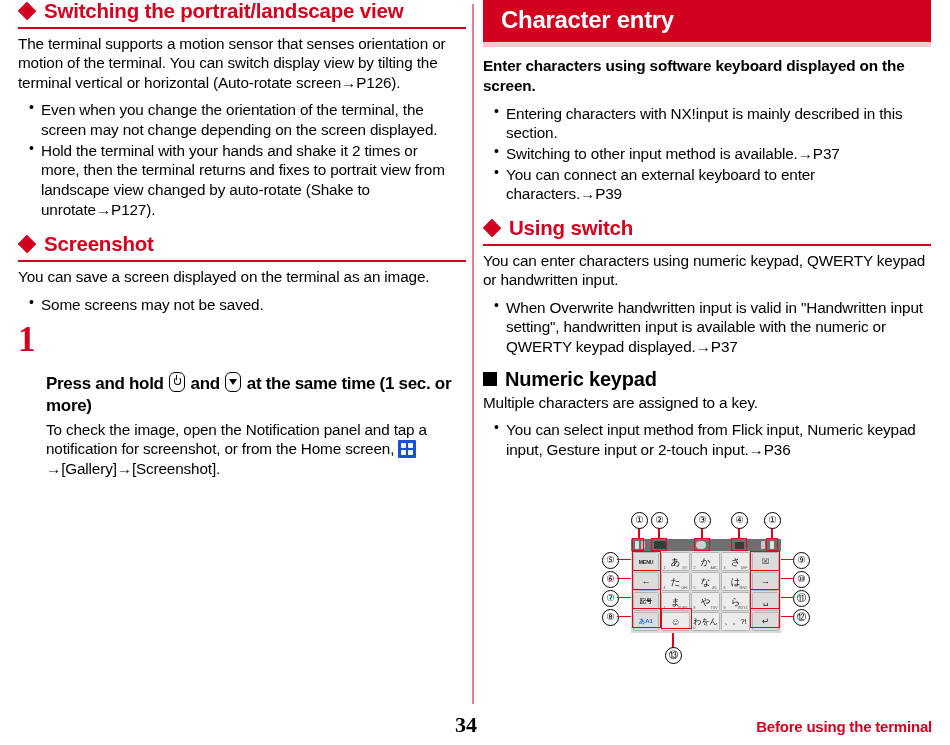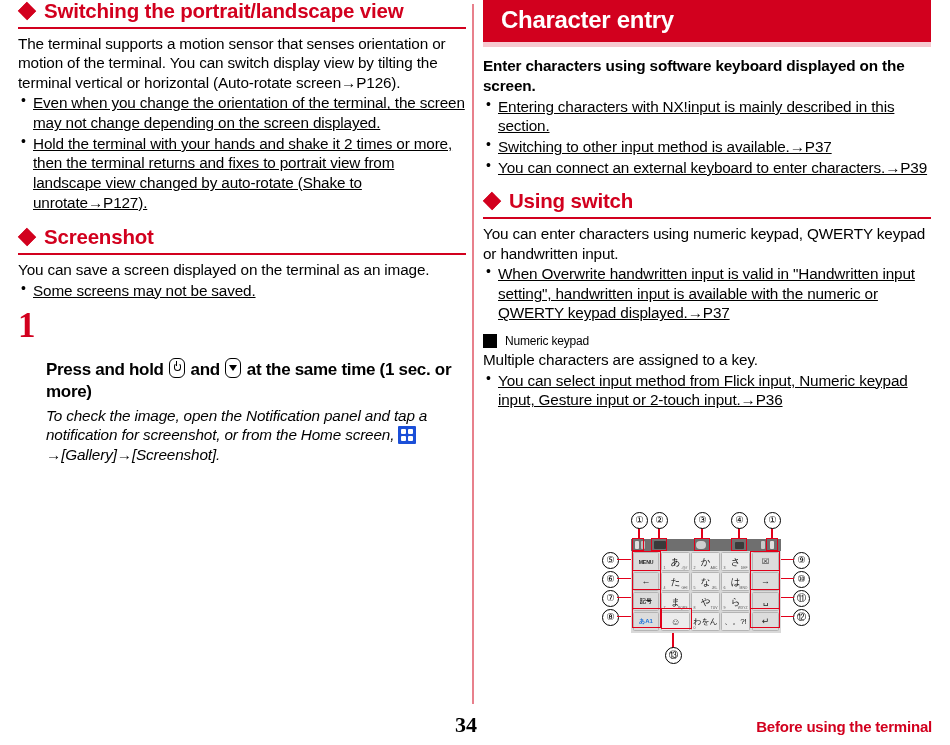--- a/index.html
+++ b/index.html
@@ -55,21 +55,21 @@
     letter-spacing:-0.3px;
   }
   .banner-underline{height:5px;background:#f6c9d0;margin-bottom:9px;}
 
   
   p.body{
     margin:0 0 0 0;font-size:15.3px;line-height:1.285;
     letter-spacing:-0.15px;
   }
   p.body.bold{font-weight:bold;}
-  ul.bullets{margin:0;padding:0;list-style:none;text-decoration:underline;}
+  ul.bullets{margin:8px;padding:0;list-style:none;}
   ul.bullets li{
     position:relative;padding-left:15px;
     font-size:15.3px;line-height:1.285;letter-spacing:-0.15px;
     margin-top:1px;
   }
   ul.bullets li:before{
     content:"\2022";position:absolute;left:3px;top:-1px;font-size:14px;
   }
 
   
@@ -79,21 +79,21 @@
     line-height:.85;width:28px;flex:0 0 28px;
     font-family:"Liberation Serif",serif;
     text-align:left;
   }
   .step-body{flex:1;margin-top:47px;}
   .step-title{
     font-size:17px;font-weight:bold;line-height:1.25;
     letter-spacing:-0.3px;
   }
   .step-desc{
-    font-size:15.3px;line-height:1.285;margin-top:4px;letter-spacing:-0.15px;font-style:italic;
+    font-size:15.3px;line-height:1.285;margin-top:4px;letter-spacing:-0.15px;
   }
 
   
   .keyglyph{
     display:inline-block;vertical-align:-3px;
     width:14px;height:18px;border:1.6px solid #000;border-radius:6px;
     position:relative;margin:0 1px;
   }
   .keyglyph.power:before{
     content:"";position:absolute;left:3.4px;top:4px;
@@ -118,21 +118,21 @@
     position:absolute;width:5px;height:5px;background:#fff;border-radius:1px;
   }
   .appdrawer i:nth-child(1){left:3px;top:3px;}
   .appdrawer i:nth-child(2){left:10px;top:3px;}
   .appdrawer i:nth-child(3){left:3px;top:10px;}
   .appdrawer i:nth-child(4){left:10px;top:10px;}
 
   
   .sq-head{display:flex;align-items:center;gap:8px;margin-top:11px;}
   .sq{width:14px;height:14px;background:#000;flex:0 0 auto;}
-  .sq-text{font-size:12px;font-weight:normal;letter-spacing:-0.2px;}
+  .sq-text{font-size:20px;font-weight:bold;letter-spacing:-0.2px;}
 
   
   .figure{position:absolute;left:600px;top:508px;width:215px;height:160px;}
 
   .kb{
     position:absolute;left:31px;top:31px;
     width:150px;height:94px;
     background:#d9d9d9;
   }
   .kb-toolbar{

